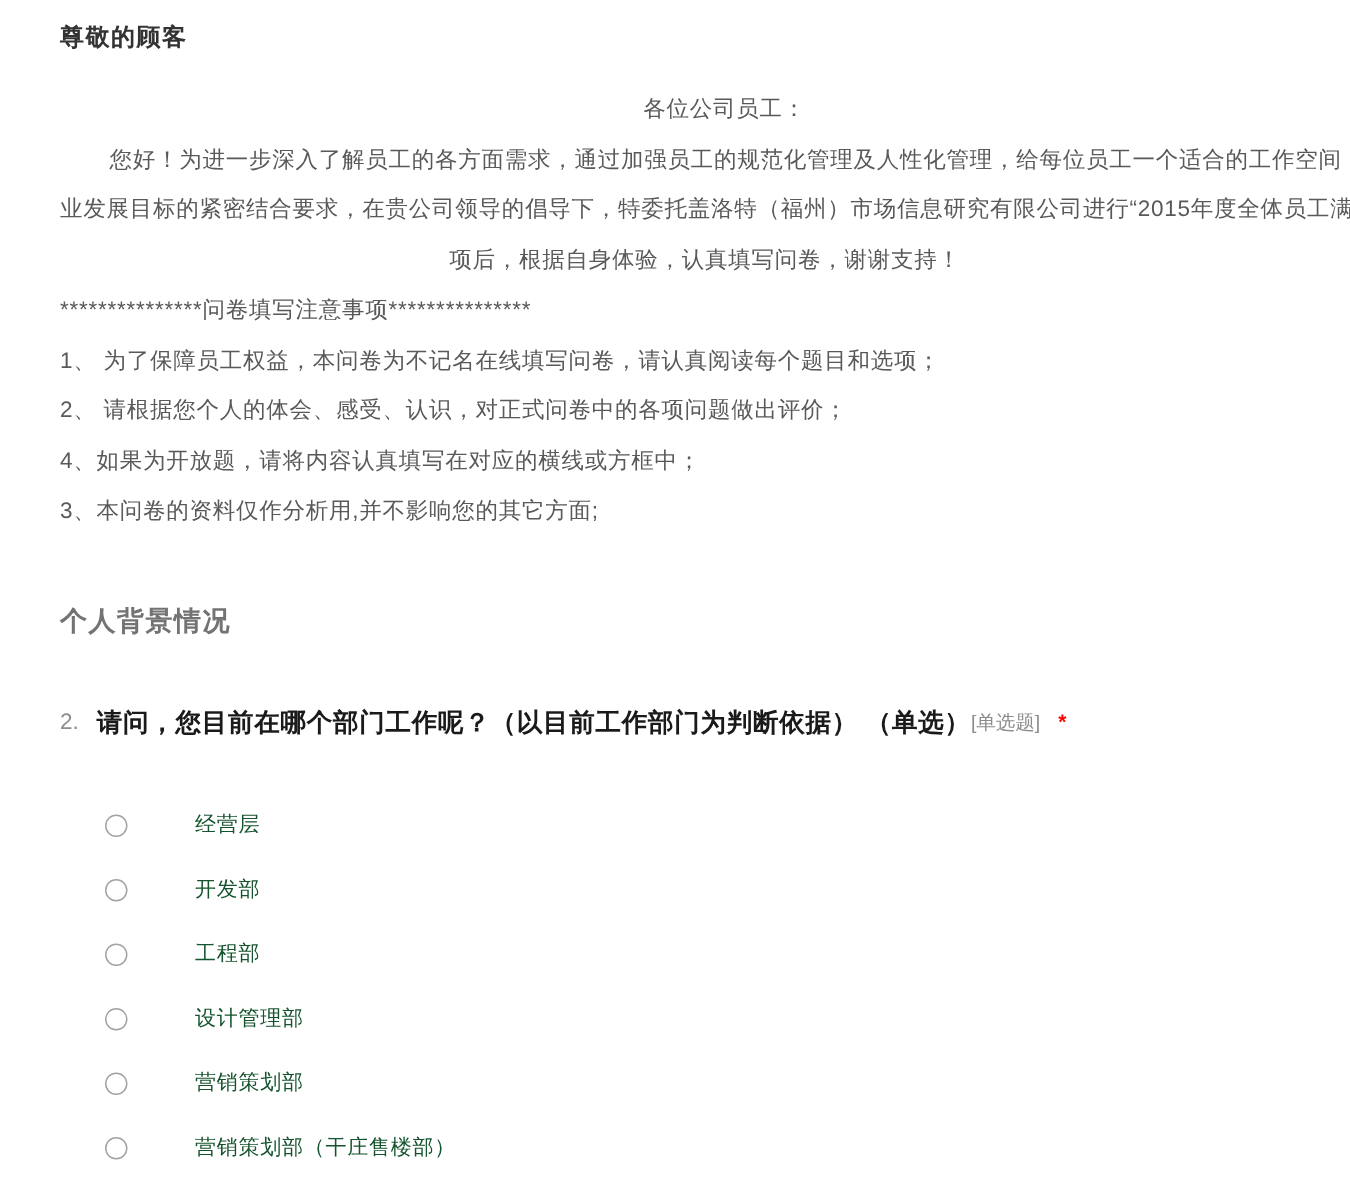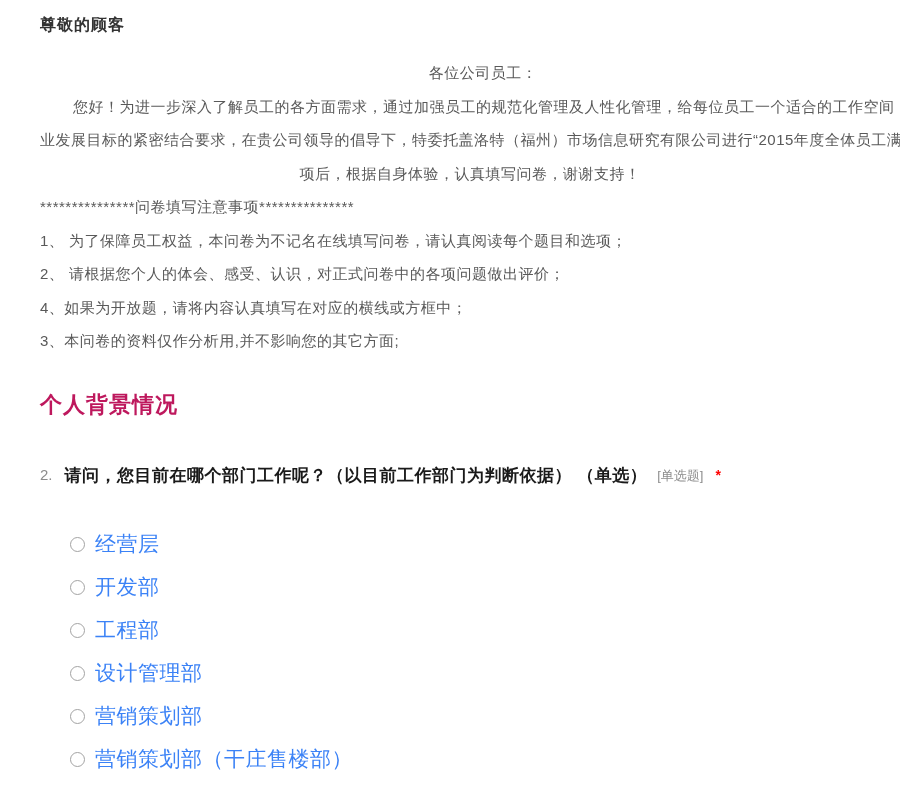--- a/index.html
+++ b/index.html
@@ -23,24 +23,24 @@
     line-height: 33.5px;
     color: #595959;
     letter-spacing: 0.5px;
   }
   .intro { margin-top: 20px; text-align: center; }
   .line { white-space: nowrap; overflow: hidden; }
   .indent-sm { padding-left: 26px; }
   .indent-lg { padding-left: 33px; }
 
   .section-title {
-    margin-top: 32px;
-    font-size: 22px;
+    margin-top: 44px;
+    font-size: 18px;
     font-weight: 700;
-    color: #be185d;
+    color: #737373;
     letter-spacing: 1px;
   }
 
   .q-header {
     margin-top: 44px;
     white-space: nowrap;
   }
   .q-num {
     font-size: 15px;
     color: #8c8c8c;
@@ -50,21 +50,21 @@
   .q-text {
     font-size: 17px;
     font-weight: 700;
     color: #1a1a1a;
     letter-spacing: 0.5px;
     text-align: right;
   }
   .q-type {
     font-size: 13px;
     color: #8c8c8c;
-    margin-left: 10px;
+    margin-left: 0;
     vertical-align: 1px;
   }
   .q-required {
     font-size: 14px;
     color: #ff0000;
     font-weight: 700;
     margin-left: 12px;
     vertical-align: 1px;
   }
 
@@ -78,24 +78,25 @@
   .radio {
     width: 15px; height: 15px;
     border: 1px solid #a3a3a3;
     border-radius: 50%;
     background: #ffffff;
     margin-left: 30px;
     margin-right: 10px;
     flex: 0 0 auto;
   }
   .option-label {
-    font-size: 21px;
-    color: #3b82f6;
+    font-size: 14px;
+    color: #14532d;
     letter-spacing: 0.5px;
     white-space: nowrap;
+    margin-left: 35px;
   }
 </style>
 </head>
 <body>
 
 <div class="page">
 
   <div class="page-title">尊敬的顾客</div>
 
   <div class="intro">

